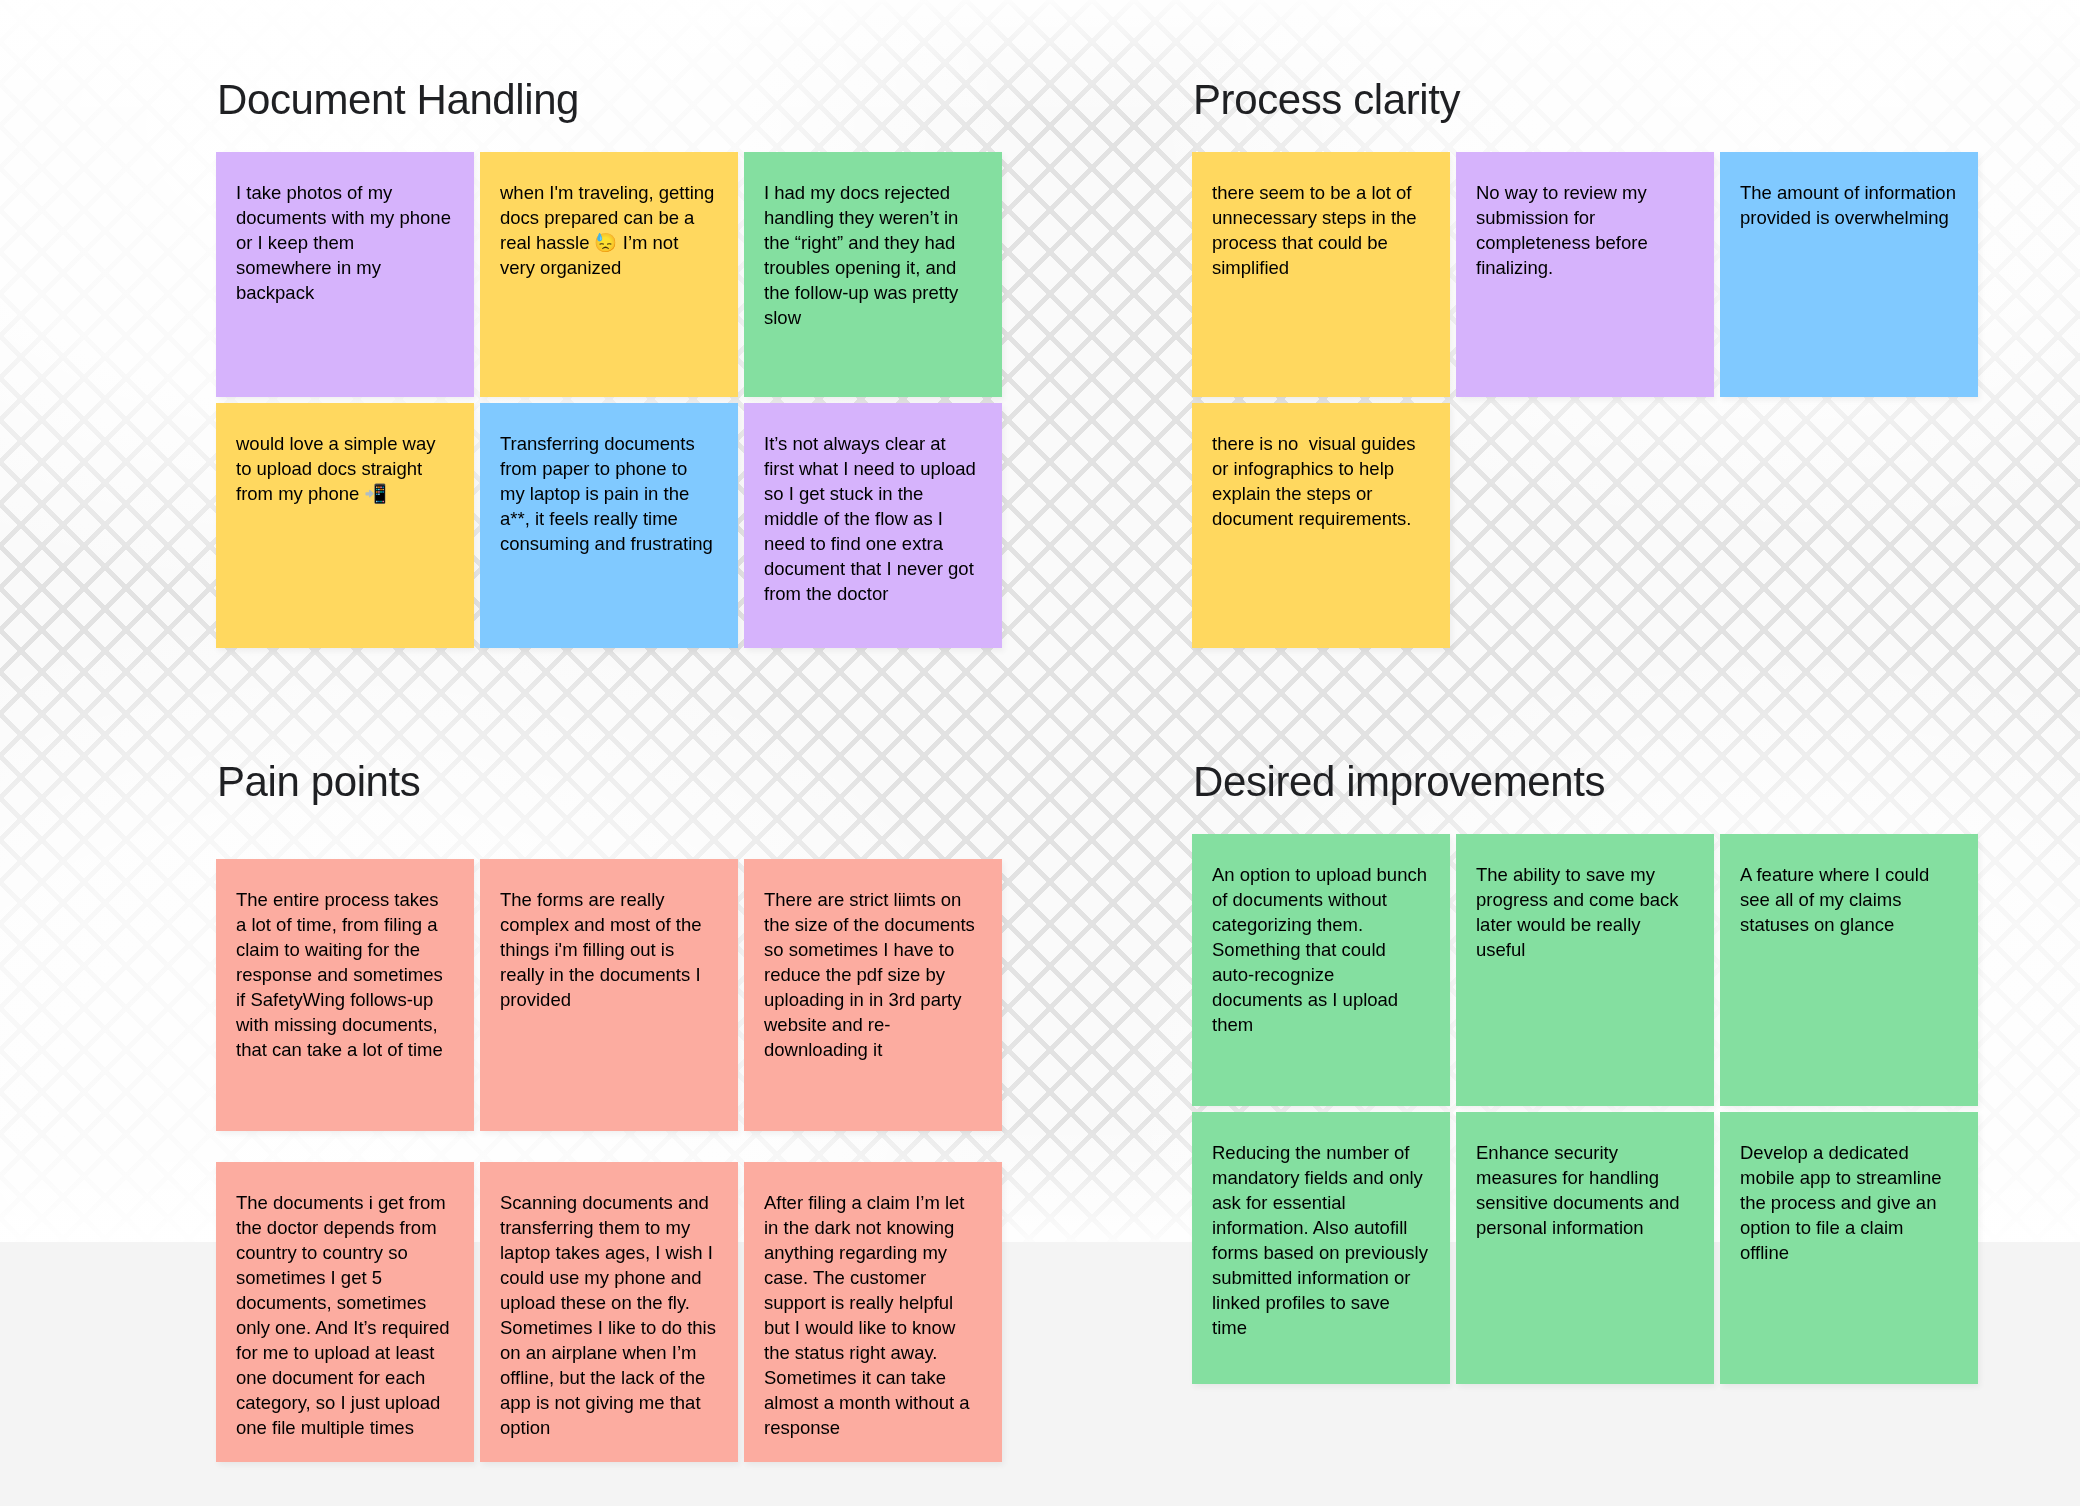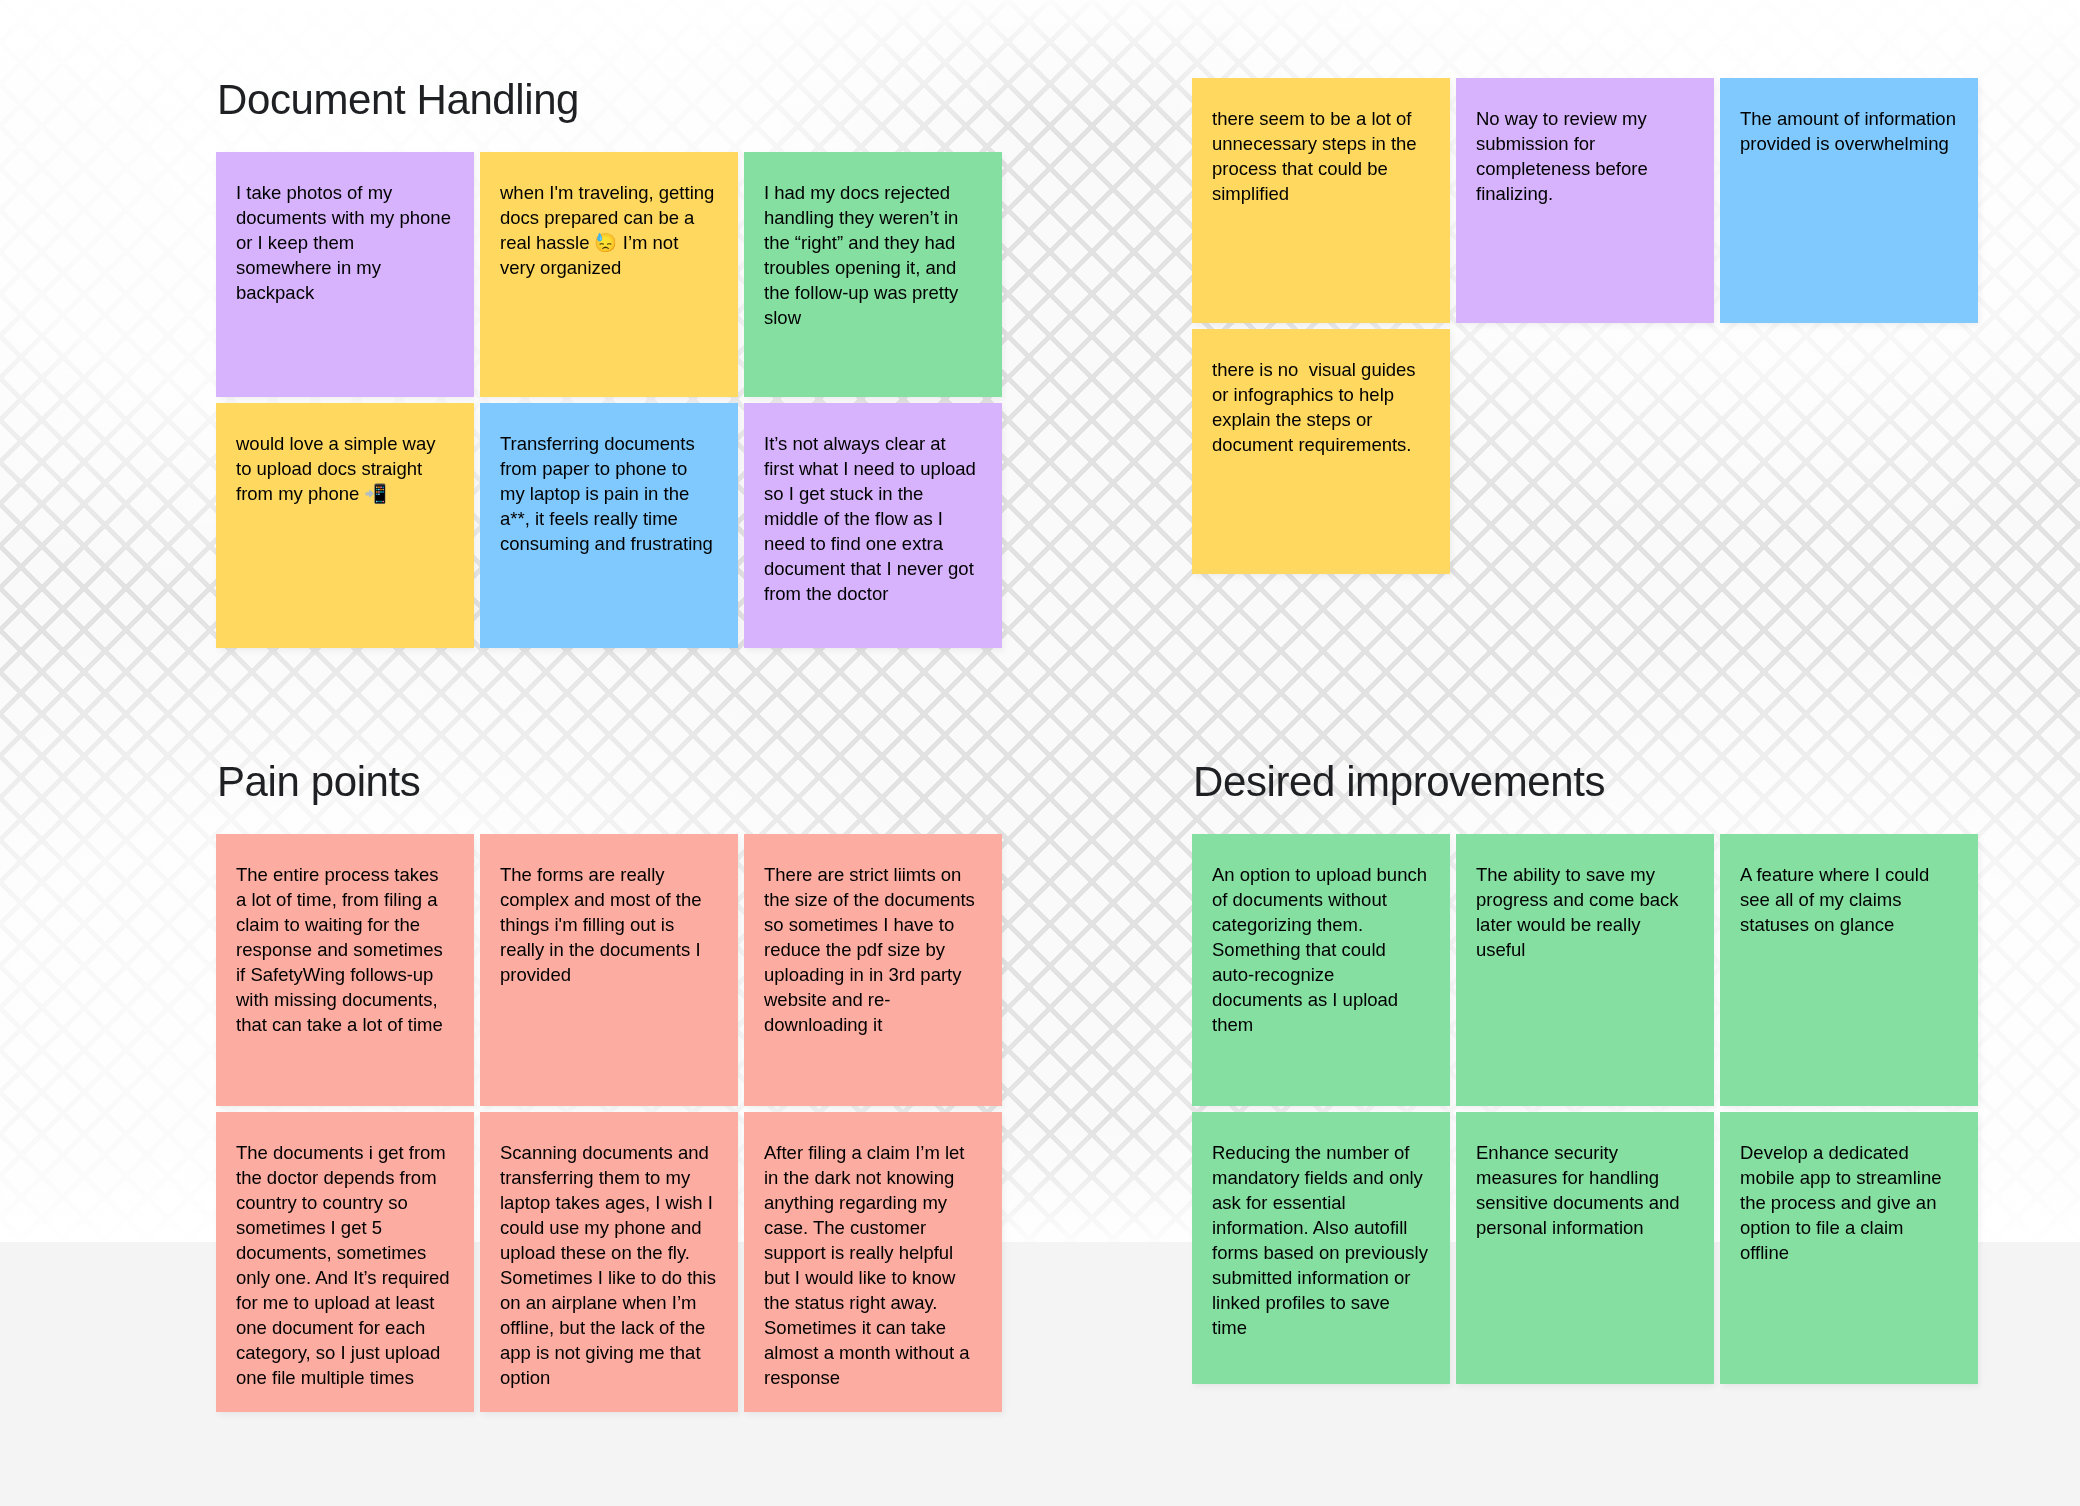--- a/index.html
+++ b/index.html
@@ -89,41 +89,42 @@
     white-space: pre-wrap;
   }
   .note.tall   { min-height: 245px; }
   .note.tall2  { min-height: 272px; }
 
   
   .c-purple { background: #d6b3fc; }
   .c-yellow { background: #ffd85f; }
   .c-green  { background: #84dfa0; }
   .c-blue   { background: #80c9ff; }
-  .c-salmon { background: #fcaca0; }
+  .c-salmon { background: #fcaca0; margin-top: 25px; }
 </style>
 </head>
 <body>
 
 <div id="board">
   <div class="quadrants">
 
     <section class="quadrant">
       <h2 class="quad-title">Document Handling</h2>
       <div class="notes-grid">
         <div class="note c-purple tall">I take photos of my documents with my phone or I keep them somewhere in my backpack</div>
         <div class="note c-yellow tall">when I'm traveling, getting docs prepared can be a real hassle 😓 I’m not very organized</div>
         <div class="note c-green  tall">I had my docs rejected handling they weren’t in the “right” and they had troubles opening it, and the follow-up was pretty slow</div>
         <div class="note c-yellow tall">would love a simple way to upload docs straight from my phone 📲</div>
         <div class="note c-blue   tall">Transferring documents from paper to phone to my laptop is pain in the a**, it feels really time consuming and frustrating</div>
         <div class="note c-purple tall">It’s not always clear at first what I need to upload so I get stuck in the middle of the flow as I need to find one extra document that I never got from the doctor</div>
       </div>
     </section>
 
     <section class="quadrant">
+      <h2 class="quad-title">Process clarity</h2>
       <div class="notes-grid">
         <div class="note c-yellow tall">there seem to be a lot of unnecessary steps in the process that could be simplified</div>
         <div class="note c-purple tall">No way to review my submission for completeness before finalizing.</div>
         <div class="note c-blue   tall">The amount of information provided is overwhelming</div>
         <div class="note c-yellow tall">there is no  visual guides or infographics to help explain the steps or document requirements.</div>
         <div></div>
       </div>
     </section>
 
     <section class="quadrant">

